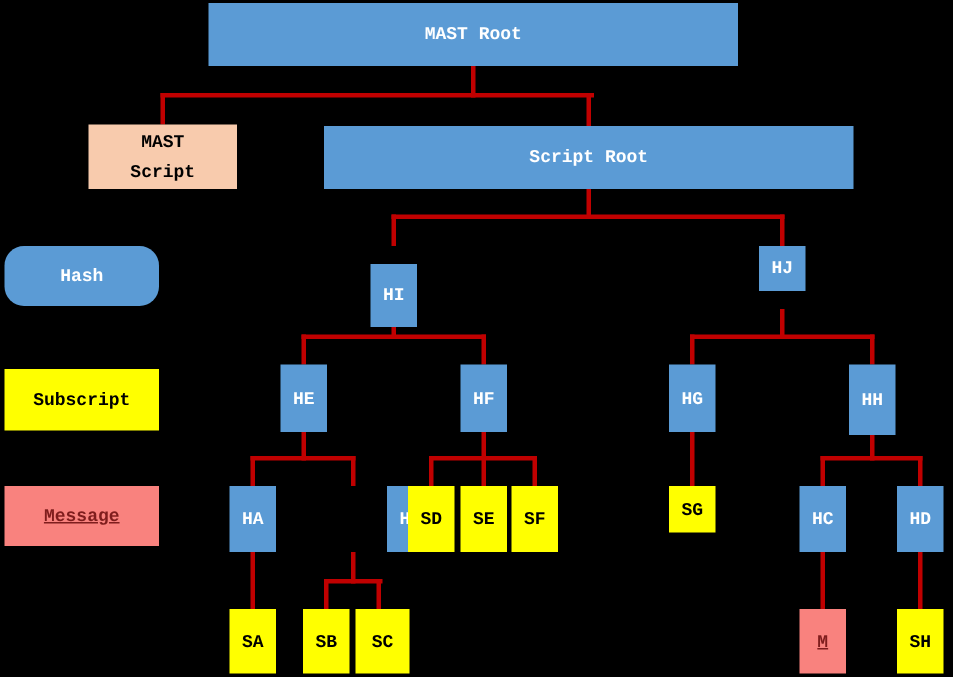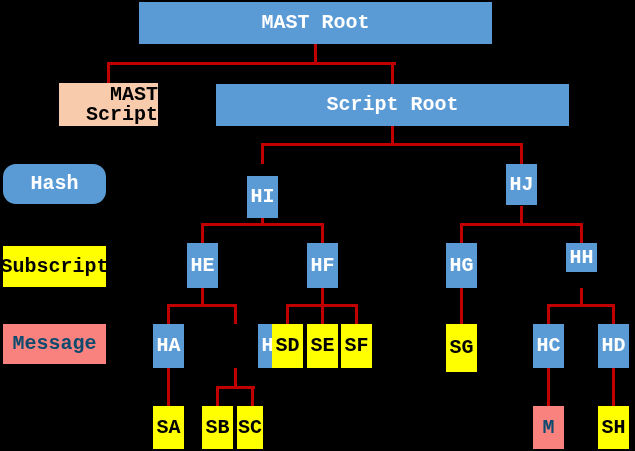--- a/index.html
+++ b/index.html
@@ -19,29 +19,29 @@
     position: absolute;
     background: var(--c-edge, #C00000);
   }
   .node {
     position: absolute;
     display: flex;
     flex-direction: column;
     align-items: center;
     justify-content: center;
     text-align: center;
-    font-size: 20px;
+    font-size: 12px;
     font-weight: 700;
     line-height: 20px;
     letter-spacing: 0px;
     box-sizing: border-box;
   }
   .node.hash    { background: var(--c-hash, #5B9BD5);    color: #FFFFFF; }
   .node.subscript { background: var(--c-subscript, #FFFF00); color: #000000; }
-  .node.message { background: var(--c-message, #F9827E); color: #0c4a6e; }
+  .node.message { background: var(--c-message, #F9827E); color: #7f1d1d; text-decoration: underline; }
   .node.version { background: var(--c-version, #F8CBAD); color: #000000; }
 </style>
 </head>
 <body>
 
 <div id="stage" style="--c-hash: #5B9BD5; --c-subscript: #FFFF00; --c-message: #F9827E; --c-version: #F8CBAD; --c-edge: #C00000; --c-bg: #000000;">
     <div class="edge" style="left: 314px; top: 44px; width: 3px; height: 21px;"></div>
     <div class="edge" style="left: 107px; top: 62px; width: 289px; height: 3px;"></div>
     <div class="edge" style="left: 107px; top: 62px; width: 3px; height: 21px;"></div>
     <div class="edge" style="left: 391px; top: 62px; width: 3px; height: 22px;"></div>
@@ -82,76 +82,76 @@
     </div>
     <div class="node subscript" style="left: 3px; top: 246px; width: 103px; height: 41px;">
       <div>Subscript</div>
     </div>
     <div class="node message" style="left: 3px; top: 324px; width: 103px; height: 40px;">
       <div>Message</div>
     </div>
     <div class="node hash" style="left: 139px; top: 2px; width: 353px; height: 42px;">
       <div>MAST Root</div>
     </div>
-    <div class="node version" style="left: 59px; top: 83px; width: 99px; height: 43px; align-items: flex-end;">
+    <div class="node version" style="left: 59px; top: 83px; width: 99px; height: 43px;">
       <div>MAST</div>
       <div>Script</div>
     </div>
     <div class="node hash" style="left: 216px; top: 84px; width: 353px; height: 42px;">
       <div>Script Root</div>
     </div>
     <div class="node hash" style="left: 247px; top: 176px; width: 31px; height: 42px;">
       <div>HI</div>
     </div>
-    <div class="node hash" style="left: 506px; top: 164px; width: 31px; height: 41px;">
+    <div class="node hash" style="left: 506px; top: 164px; width: 31px; height: 30px;">
       <div>HJ</div>
     </div>
     <div class="node hash" style="left: 187px; top: 243px; width: 31px; height: 45px;">
       <div>HE</div>
     </div>
     <div class="node hash" style="left: 307px; top: 243px; width: 31px; height: 45px;">
       <div>HF</div>
     </div>
     <div class="node hash" style="left: 446px; top: 243px; width: 31px; height: 45px;">
       <div>HG</div>
     </div>
-    <div class="node hash" style="left: 566px; top: 243px; width: 31px; height: 29px; text-align: center;">
+    <div class="node hash" style="left: 566px; top: 243px; width: 31px; height: 47px; text-align: center;">
       <div>HH</div>
     </div>
     <div class="node hash" style="left: 153px; top: 324px; width: 31px; height: 44px;">
       <div>HA</div>
     </div>
     <div class="node hash" style="left: 220px; top: 324px; width: 31px; height: 44px; margin-left: 38px;">
       <div>HB</div>
     </div>
     <div class="node subscript" style="left: 272px; top: 324px; width: 31px; height: 44px;">
       <div>SD</div>
     </div>
     <div class="node subscript" style="left: 307px; top: 324px; width: 31px; height: 44px; align-items: center;">
       <div>SE</div>
     </div>
     <div class="node subscript" style="left: 341px; top: 324px; width: 31px; height: 44px;">
       <div>SF</div>
     </div>
-    <div class="node subscript" style="left: 446px; top: 324px; width: 31px; height: 48px;">
+    <div class="node subscript" style="left: 446px; top: 324px; width: 31px; height: 31px;">
       <div>SG</div>
     </div>
     <div class="node hash" style="left: 533px; top: 324px; width: 31px; height: 44px;">
       <div>HC</div>
     </div>
     <div class="node hash" style="left: 598px; top: 324px; width: 31px; height: 44px;">
       <div>HD</div>
     </div>
     <div class="node subscript" style="left: 153px; top: 406px; width: 31px; height: 43px;">
       <div>SA</div>
     </div>
     <div class="node subscript" style="left: 202px; top: 406px; width: 31px; height: 43px;">
       <div>SB</div>
     </div>
-    <div class="node subscript" style="left: 237px; top: 406px; width: 26px; height: 43px;">
+    <div class="node subscript" style="left: 237px; top: 406px; width: 36px; height: 43px;">
       <div>SC</div>
     </div>
     <div class="node message" style="left: 533px; top: 406px; width: 31px; height: 43px;">
       <div>M</div>
     </div>
     <div class="node subscript" style="left: 598px; top: 406px; width: 31px; height: 43px;">
       <div>SH</div>
     </div>
   </div>
 

